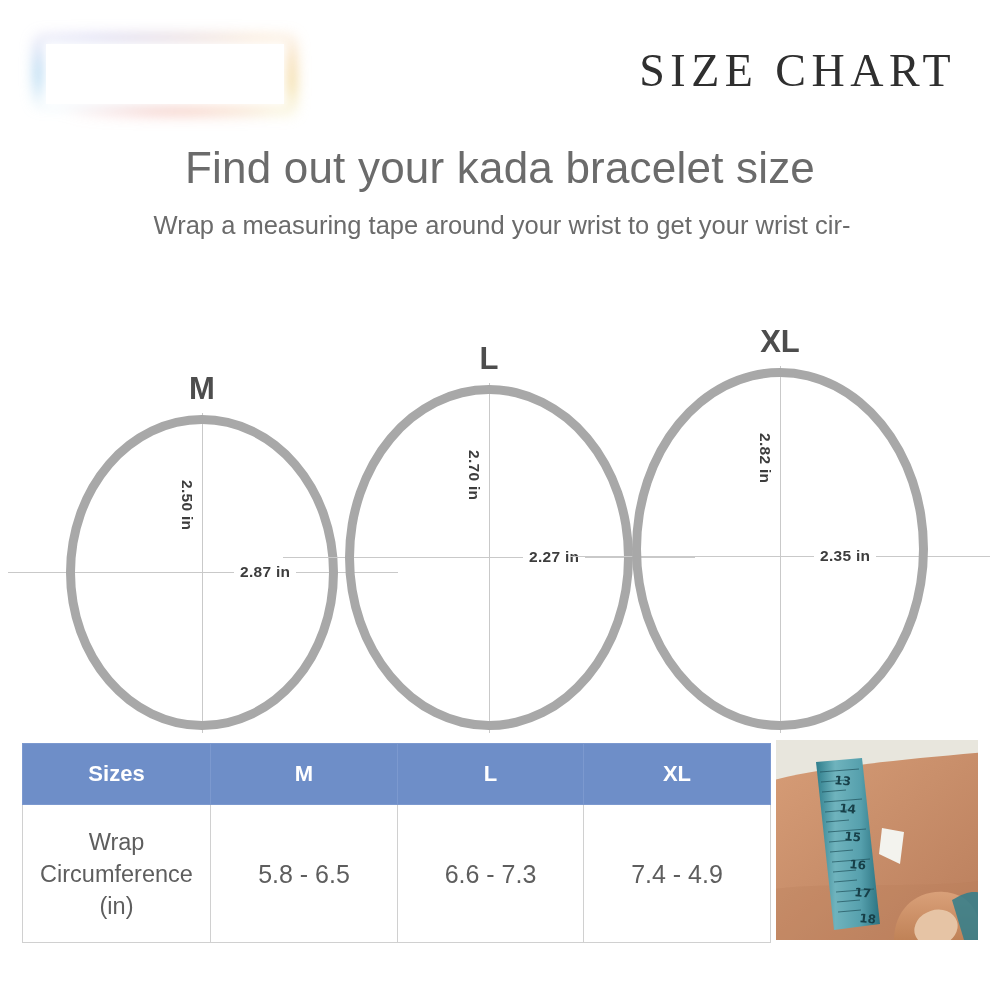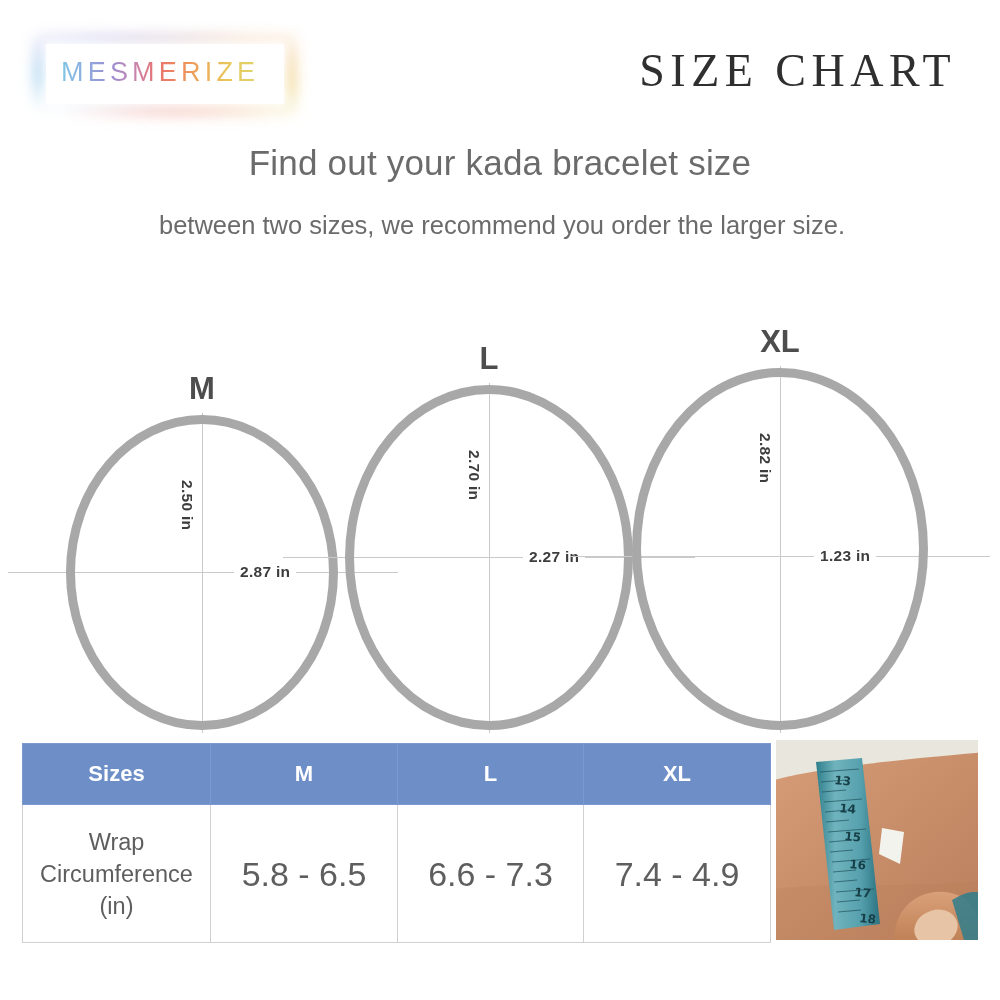--- a/index.html
+++ b/index.html
@@ -83,21 +83,21 @@
     white-space: nowrap;
   }
 
   
   #headline {
     position: absolute;
     left: 0;
     top: 143px;
     width: 1000px;
     text-align: center;
-    font-size: 35px;
+    font-size: 44px;
     font-weight: 400;
     color: #6b6b6b;
     letter-spacing: 0.2px;
   }
   #intro-paragraph {
     position: absolute;
     left: 52px;
     top: 200px;
     width: 900px;
     font-size: 25.5px;
@@ -190,21 +190,21 @@
     color: #ffffff;
     font-size: 22px;
     font-weight: 700;
     height: 58px;
     border-color: #7c99cf;
     margin-top: 42px;
   }
   #size-table tbody td {
     height: 135px;
     color: #5e5e5e;
-    font-size: 34px;
+    font-size: 25px;
     font-weight: 400;
     background: #ffffff;
     line-height: 32px;
   }
   #size-table tbody td.rowhead {
     font-size: 23.5px;
   }
 
   
   #wrist-photo {
@@ -217,29 +217,28 @@
     background: #e8e6dd;
   }
   #wrist-photo svg { display: block; }
 </style>
 </head>
 <body>
 
 <div id="brand-logo">
   <div class="glow"></div>
   <div class="plate"></div>
-  <div class="wordmark">MESMERIZE</div>
 </div>
 
 <div id="size-chart-title">SIZE CHART</div>
 
 <div id="headline">Find out your kada bracelet size</div>
 
 <div id="intro-paragraph">
-  <span class="line">between two sizes, we recommend you order the larger size.</span>
+  <span class="line">Wrap a measuring tape around your wrist to get your wrist cir-</span>
 </div>
 
 <div id="ovals-area">
 
   <div class="oval-group" style="left:66px; top:75px; width:272px; height:315px;">
     <div class="axis-v" style="left:136px; top:-2px; height:320px;"></div>
     <div class="axis-h" style="left:-58px; top:157px; width:390px;"></div>
     <div class="oval-ring" style="width:272px; height:315px;"></div>
     <div class="oval-label" style="left:136px; top:-44px;">M</div>
     <div class="dim-height" style="left:130px; top:62px;">2.50 in</div>
@@ -254,21 +253,21 @@
     <div class="dim-height" style="left:138px; top:62px;">2.70 in</div>
     <div class="dim-width" style="left:178px; top:163px;">2.27 in</div>
   </div>
 
   <div class="oval-group" style="left:632px; top:28px; width:296px; height:362px;">
     <div class="axis-v" style="left:148px; top:-2px; height:367px;"></div>
     <div class="axis-h" style="left:-62px; top:188px; width:420px;"></div>
     <div class="oval-ring" style="width:296px; height:362px;"></div>
     <div class="oval-label" style="left:148px; top:-44px;">XL</div>
     <div class="dim-height" style="left:142px; top:62px;">2.82 in</div>
-    <div class="dim-width" style="left:182px; top:179px;">1.23 in</div>
+    <div class="dim-width" style="left:182px; top:179px;">2.35 in</div>
   </div>
 
 </div>
 
 <table id="size-table">
   <thead>
     <tr>
       <th style="width:185px;">Sizes</th>
       <th style="width:184px;">M</th>
       <th style="width:183px;">L</th>

